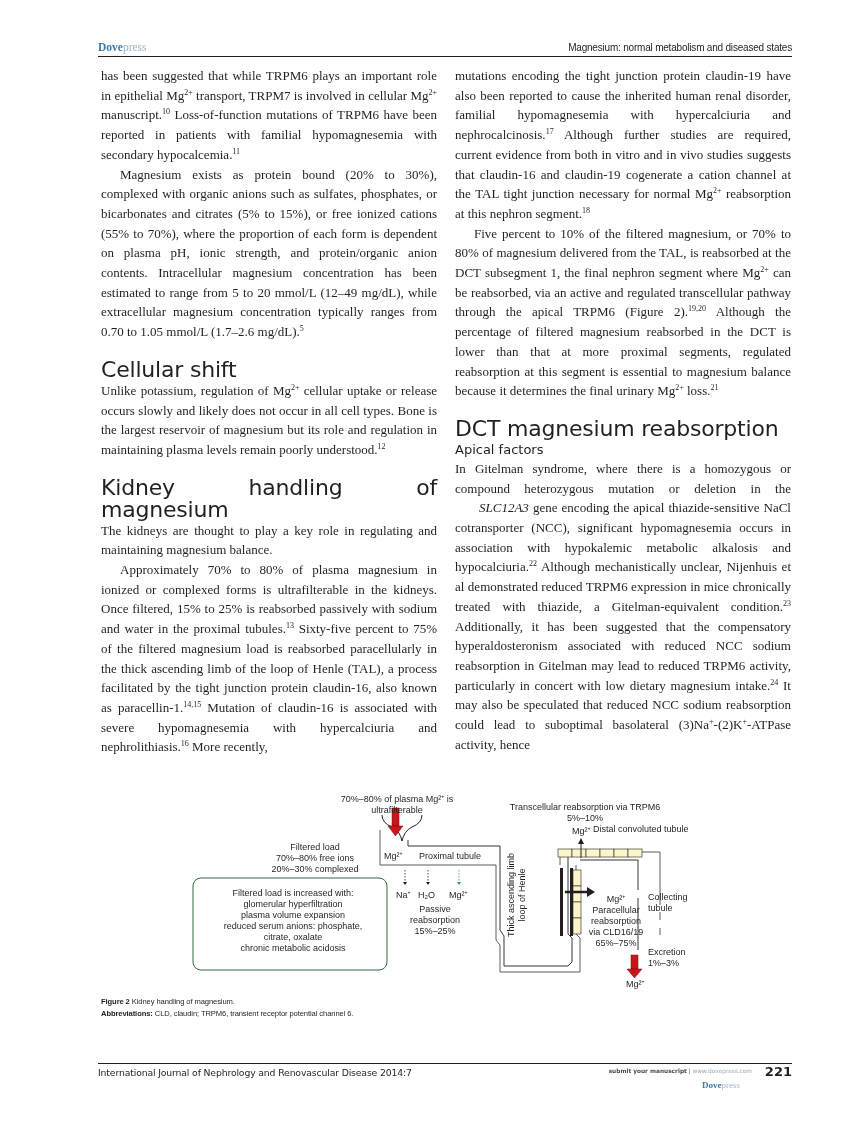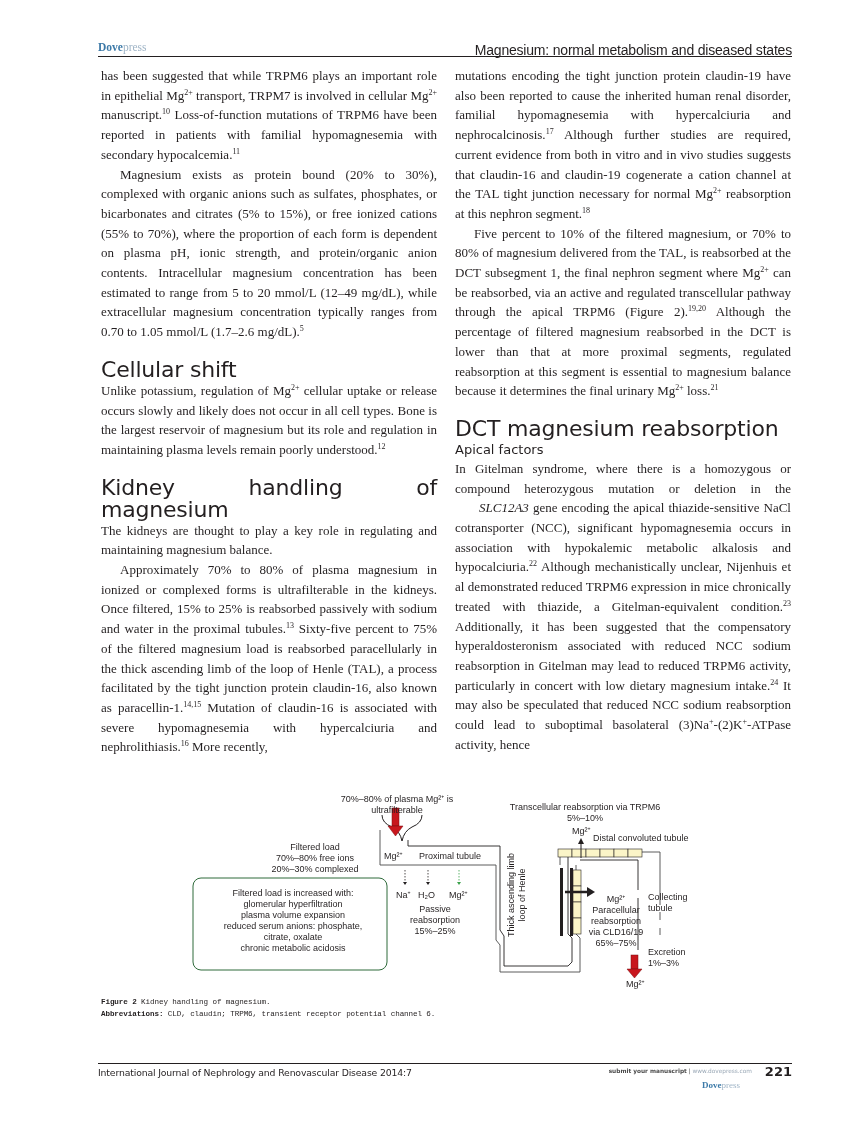--- a/index.html
+++ b/index.html
@@ -2,37 +2,37 @@
 <html><head>
 <meta charset="utf-8">
 <style>
   html, body { margin: 0; padding: 0; background: #ffffff; }
   body { width: 866px; height: 1122px; position: relative; overflow: hidden; color: #231f20; }
 
   .header { position: absolute; left: 98px; top: 40px; width: 694px; height: 16px; border-bottom: 1px solid #231f20; }
   .logo { font-family: "Liberation Serif", serif; font-size: 11.5px; position: absolute; left: 0; top: 1px; }
   .logo .dove { color: #3d7aa8; font-weight: bold; }
   .logo .press { color: #9fb4c6; }
-  .running-title { position: absolute; right: 0; top: 2px; font-family: "Liberation Sans", sans-serif; font-size: 14px; color: #231f20; letter-spacing: -0.2px; }
+  .running-title { position: absolute; right: 0; top: 2px; font-family: "Liberation Sans", sans-serif; font-size: 10px; color: #231f20; letter-spacing: -0.2px; }
 
   .col { position: absolute; top: 66px; width: 336px; font-family: "Liberation Serif", serif; font-size: 13px; line-height: 19.7px; text-align: justify; }
   .col.left { left: 101px; }
   .col.right { left: 455px; }
   .col p { margin: 0; }
   .col p.indent { text-indent: 19px; }
   .col h2 { font-family: "DejaVu Sans", sans-serif; font-weight: normal; font-size: 22px; margin: 16px 0 0 0; line-height: 22px; letter-spacing: -0.2px; }
   .col h3 { font-family: "DejaVu Sans", sans-serif; font-weight: normal; font-size: 13px; margin: 0; line-height: 19px; }
   sup { font-size: 8px; line-height: 0; vertical-align: 5px; }
   i { font-style: italic; margin-left: 24px; }
 
   .figure { position: absolute; left: 160px; top: 790px; width: 560px; height: 200px; font-family: "Liberation Sans", sans-serif; font-size: 9px; color: #231f20; }
   .figure .t { position: absolute; text-align: center; line-height: 11px; white-space: nowrap; }
   .figure svg { position: absolute; left: 0; top: 0; }
 
-  .caption { position: absolute; left: 101px; top: 996px; font-family: Liberation Mono, monospace; font-size: 7.6px; line-height: 12px; letter-spacing: -0.1px; }
+  .caption { position: absolute; left: 101px; top: 996px; font-family: Liberation Sans, sans-serif; font-size: 7.6px; line-height: 12px; letter-spacing: -0.1px; }
   .caption b { font-weight: bold; }
 
   .footer { position: absolute; left: 98px; top: 1063px; width: 694px; border-top: 1px solid #231f20; height: 40px; }
   .journal { position: absolute; left: 0; top: 3px; font-family: "DejaVu Sans", sans-serif; font-size: 9.3px; letter-spacing: -0.15px; }
   .submit { position: absolute; right: 40px; top: 4px; font-family: "DejaVu Sans", sans-serif; font-size: 5.8px; color: #4a4a4a; }
   .submit .bold { font-weight: bold; }
   .submit .url { color: #9aa8b6; }
   .pageno { position: absolute; right: 0; top: 0px; font-family: "DejaVu Sans", sans-serif; font-weight: bold; font-size: 13px; }
   .footer-logo { position: absolute; right: 52px; top: 16px; font-family: "Liberation Serif", serif; font-size: 9px; }
   .footer-logo .dove { color: #3d7aa8; font-weight: bold; }
@@ -146,21 +146,21 @@
   </div>
   <div class="t" style="left:326px; top:104px; width:90px; transform: rotate(-90deg); transform-origin: 0 0; top:150px; left:346px;">
     <div>Thick ascending limb</div>
       <div>loop of Henle</div>
   </div>
   <div class="t" style="left:340px; top:12px; width:170px;">
     <div>Transcellular reabsorption via TRPM6</div>
       <div>5%–10%</div>
   </div>
   <div class="t" style="left:412px; top:36px;">Mg²⁺</div>
-  <div class="t" style="left:433px; top:43px;">Distal convoluted tubule</div>
+  <div class="t" style="left:433px; top:34px;">Distal convoluted tubule</div>
   <div class="t" style="left:426px; top:104px; width:60px;">
     <div>Mg²⁺</div>
       <div>Paracellular</div>
       <div>reabsorption</div>
       <div>via CLD16/19</div>
       <div>65%–75%</div>
   </div>
   <div class="t" style="left:488px; top:102px; text-align:left;">
     <div>Collecting</div>
       <div>tubule</div>

